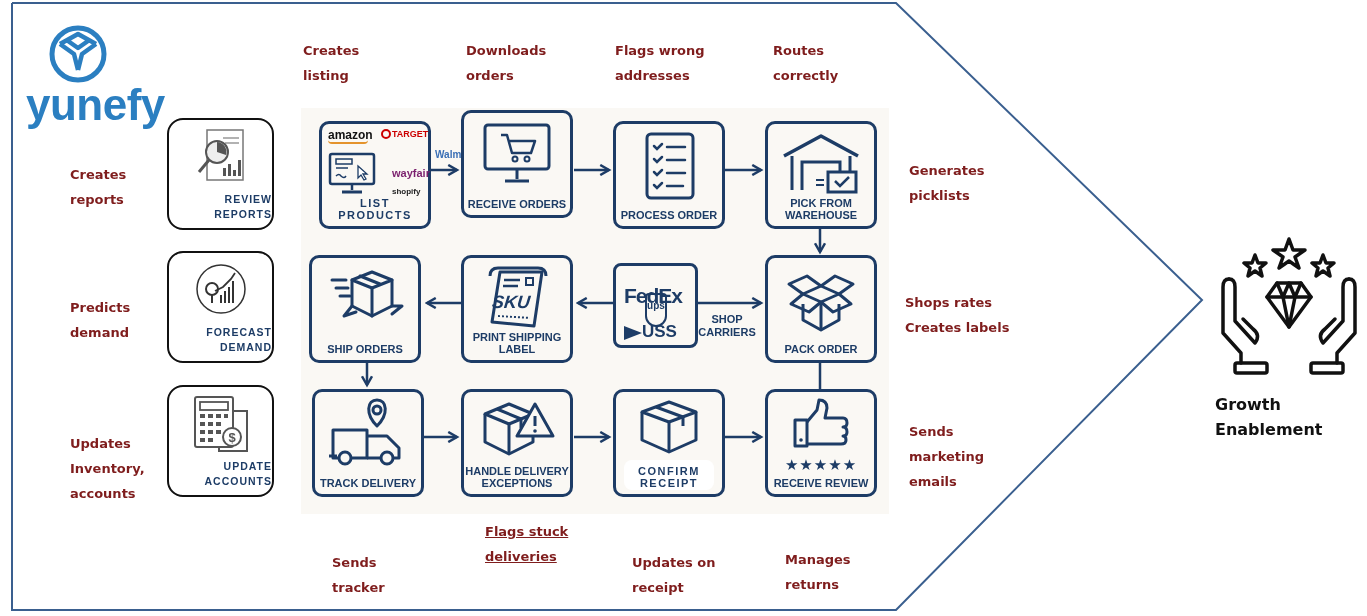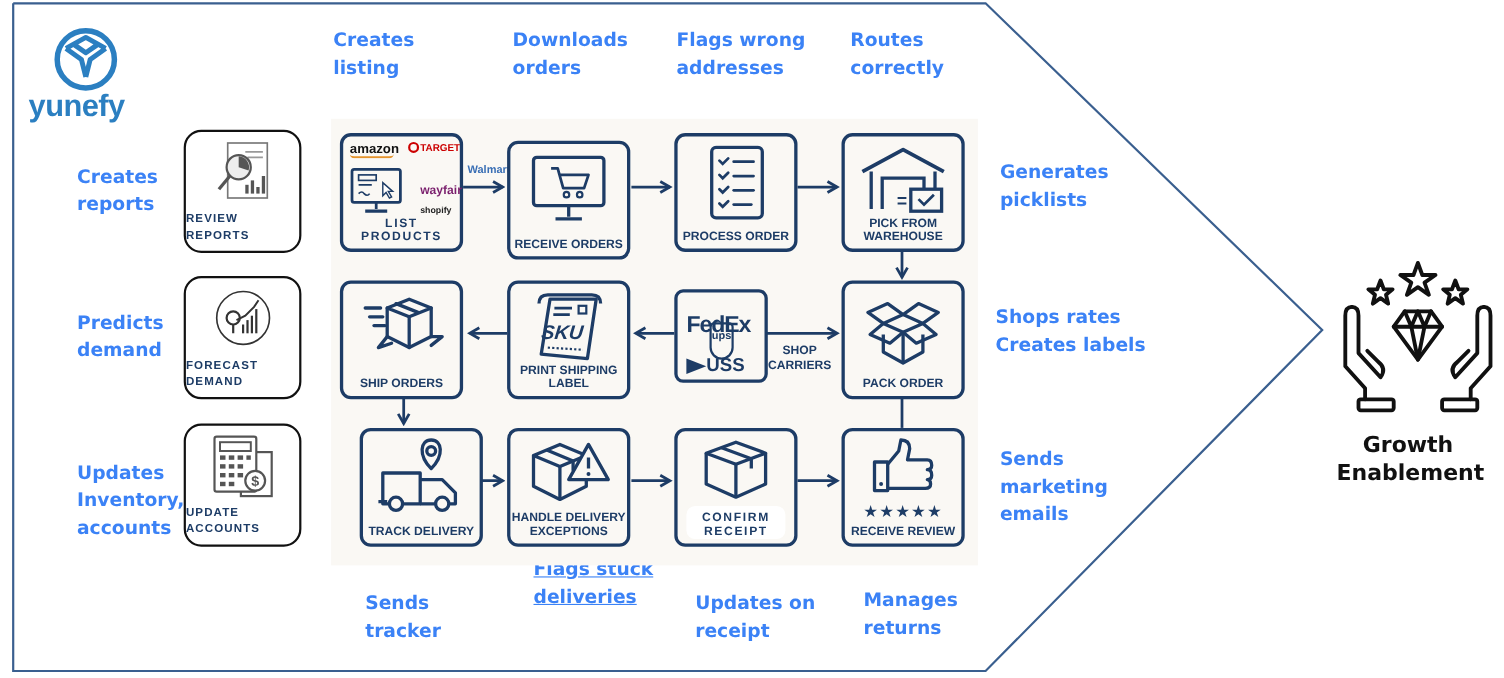--- a/index.html
+++ b/index.html
@@ -1,30 +1,30 @@
 <!DOCTYPE html>
 <html><head>
 <meta charset="utf-8">
 <style>
   * { box-sizing: border-box; margin: 0; padding: 0; }
   body { width: 1367px; height: 616px; background: #ffffff; position: relative; overflow: hidden; font-family: "Liberation Sans", sans-serif; }
   .frame { position: absolute; left: 0; top: 0; width: 1367px; height: 616px; }
   .abs { position: absolute; }
-  .lbl { font-family: "DejaVu Sans", sans-serif; font-weight: bold; font-size: 17px; line-height: 25px; color: #3b82f6; white-space: pre-line; }
-  .logo-text { font-family: "Liberation Sans", sans-serif; font-weight: bold; font-size: 28px; color: #2b7fc1; letter-spacing: -0.5px; }
+  .lbl { font-family: "DejaVu Sans", sans-serif; font-weight: bold; font-size: 13px; line-height: 25px; color: #7f1d1d; white-space: pre-line; margin-top: 13px; }
+  .logo-text { font-family: "Liberation Sans", sans-serif; font-weight: bold; font-size: 44px; color: #2b7fc1; letter-spacing: -0.5px; }
   .panel { position: absolute; left: 301px; top: 108px; width: 588px; height: 406px; background: #faf8f4; }
   .card { position: absolute; width: 112px; height: 108px; border: 3px solid #1d3c66; border-radius: 10px; background: #faf8f4; }
   .card-lbl { position: absolute; left: 0; right: 0; bottom: 5px; text-align: center; font-family: "Liberation Sans", sans-serif; font-weight: bold; font-size: 11px; line-height: 12px; color: #1d3c66; white-space: pre-line; }
   .card svg.ic { position: absolute; left: 50%; transform: translateX(-50%); top: 8px; }
   .side-card { position: absolute; left: 167px; width: 107px; height: 112px; border: 2px solid #111; border-radius: 16px; background: #fff; }
-  .side-lbl { position: absolute; left: 0; right: 0; bottom: 6px; text-align: left; font-family: "Liberation Sans", sans-serif; font-weight: bold; font-size: 10.5px; line-height: 15px; letter-spacing: 1px; color: #1d3c66; white-space: pre-line; }
+  .side-lbl { position: absolute; left: 0; right: 0; bottom: 6px; text-align: right; font-family: "Liberation Sans", sans-serif; font-weight: bold; font-size: 10.5px; line-height: 15px; letter-spacing: 1px; color: #1d3c66; white-space: pre-line; }
   .side-card svg { position: absolute; left: 50%; transform: translateX(-50%); top: 8px; }
   .carrier-box { position: absolute; left: 613px; top: 263px; width: 85px; height: 85px; border: 3px solid #1d3c66; border-radius: 8px; background: #faf8f4; }
   .shop-lbl { position: absolute; left: 697px; top: 313px; width: 60px; text-align: center; font-family: "Liberation Sans", sans-serif; font-weight: bold; font-size: 11px; line-height: 13px; color: #1d3c66; white-space: pre-line; }
-  .growth-lbl { position: absolute; left: 1215px; top: 392px; width: 130px; text-align: center; font-family: "DejaVu Sans", sans-serif; font-weight: bold; font-size: 20px; line-height: 25px; color: #111; white-space: pre-line; }
+  .growth-lbl { position: absolute; left: 1215px; top: 392px; width: 130px; text-align: left; font-family: "DejaVu Sans", sans-serif; font-weight: bold; font-size: 16px; line-height: 25px; color: #111; white-space: pre-line; }
   .mkt { font-family: "Liberation Sans", sans-serif; font-weight: bold; }
 </style>
 </head>
 <body>
 
 <svg class="frame" width="1367" height="616" viewBox="0 0 1367 616">
   <polyline points="12,3 896,3 1202,300 896,610 12,610 12,3" fill="none" stroke="#3a5f8f" stroke-width="2"></polyline>
 </svg>
 
 <div class="abs" style="left:26px;top:22px;width:110px;height:100px;">
@@ -142,21 +142,21 @@
     <line x1="613" y1="303" x2="578" y2="303" marker-end="url(#ah)"></line>
     <line x1="461" y1="303" x2="427" y2="303" marker-end="url(#ah)"></line>
     <line x1="367" y1="362" x2="367" y2="385" marker-end="url(#ah)"></line>
     <line x1="421" y1="437" x2="457" y2="437" marker-end="url(#ah)"></line>
     <line x1="574" y1="437" x2="609" y2="437" marker-end="url(#ah)"></line>
     <line x1="725" y1="437" x2="761" y2="437" marker-end="url(#ah)"></line>
     <line x1="820" y1="361" x2="820" y2="389"></line>
   </g>
 </svg>
 
-<div class="card" style="left:309px;top:121px;">
+<div class="card" style="left:319px;top:121px;">
   <div class="abs" style="left:4px;top:4px;width:100px;height:76px;">
     <span class="mkt abs" style="left:2px;top:0;font-size:12px;color:#111;">amazon</span>
     <span class="mkt abs" style="left:2px;top:12px;width:40px;height:4px;border-bottom:2px solid #e4932c;border-radius:0 0 20px 20px;"></span>
     <span class="abs" style="left:55px;top:1px;width:10px;height:10px;border:2.5px solid #cc0000;border-radius:50%;"></span>
     <span class="mkt abs" style="left:66px;top:1px;font-size:9px;color:#cc0000;">TARGET</span>
     <span class="mkt abs" style="left:67px;top:21px;font-size:10px;color:#3a6fb5;margin-left:42px;">Walmart</span>
     <span class="mkt abs" style="left:66px;top:39px;font-size:11px;color:#7a1f6d;">wayfair</span>
     <span class="mkt abs" style="left:66px;top:59px;font-size:8px;color:#222;">shopify</span>
     <svg class="abs" style="left:2px;top:24px;" width="52" height="46" viewBox="0 0 52 46">
       <rect x="2" y="2" width="44" height="30" rx="2" fill="none" stroke="#1d3c66" stroke-width="2.5"></rect>
@@ -164,21 +164,21 @@
       <line x1="8" y1="16" x2="20" y2="16" stroke="#1d3c66" stroke-width="1.5"></line>
       <path d="M8,24 q3,-3 5,0 q3,3 5,0" fill="none" stroke="#1d3c66" stroke-width="1.5"></path>
       <path d="M30,14 L30,26 L33,23 L36,28 L38,27 L35,22 L39,22 Z" fill="#fff" stroke="#1d3c66" stroke-width="1.3"></path>
       <line x1="24" y1="32" x2="24" y2="38" stroke="#1d3c66" stroke-width="2.5"></line>
       <line x1="14" y1="40" x2="34" y2="40" stroke="#1d3c66" stroke-width="3"></line>
     </svg>
   </div>
   <div class="card-lbl" style="letter-spacing:1.5px;text-align:center;">LIST PRODUCTS</div>
 </div>
 
-<div class="card" style="left:461px;top:128px;">
+<div class="card" style="left:461px;top:110px;">
   <svg class="ic" width="76" height="72" viewBox="0 0 76 72">
     <rect x="6" y="4" width="64" height="44" rx="3" fill="none" stroke="#1d3c66" stroke-width="3"></rect>
     <path d="M22,14 L28,14 L33,32 L52,32 L56,20 L30,20" fill="none" stroke="#1d3c66" stroke-width="2.5" stroke-linejoin="round"></path>
     <circle cx="36" cy="38" r="2.5" fill="none" stroke="#1d3c66" stroke-width="2"></circle>
     <circle cx="48" cy="38" r="2.5" fill="none" stroke="#1d3c66" stroke-width="2"></circle>
     <line x1="38" y1="48" x2="38" y2="58" stroke="#1d3c66" stroke-width="3"></line>
     <line x1="26" y1="60" x2="50" y2="60" stroke="#1d3c66" stroke-width="3"></line>
   </svg>
   <div class="card-lbl">RECEIVE ORDERS</div>
 </div>
@@ -263,21 +263,21 @@
       <path d="M30,14 L30,40 L50,50 L70,40 L70,14"></path>
       <line x1="50" y1="22" x2="50" y2="50"></line>
       <path d="M38,10 L58,18"></path>
       <path d="M30,40 L22,50 L34,46"></path>
       <path d="M70,40 L80,40 L70,48"></path>
     </g>
   </svg>
   <div class="card-lbl">SHIP ORDERS</div>
 </div>
 
-<div class="card" style="left:327px;top:389px;padding-left:43px;">
+<div class="card" style="left:312px;top:389px;padding-left:43px;">
   <svg class="ic" style="top:4px;" width="86" height="72" viewBox="0 0 86 72">
     <g fill="none" stroke="#1d3c66" stroke-width="3" stroke-linejoin="round">
       <path d="M52,30 C40,18 42,4 52,4 C62,4 64,18 52,30 Z"></path>
       <circle cx="52" cy="14" r="4"></circle>
       <path d="M8,34 L42,34 L42,62 L8,62 Z"></path>
       <path d="M42,40 L62,40 L74,52 L74,62 L42,62"></path>
       <path d="M4,60 L12,60"></path>
     </g>
     <circle cx="20" cy="62" r="6" fill="#faf8f4" stroke="#1d3c66" stroke-width="3"></circle>
     <circle cx="62" cy="62" r="6" fill="#faf8f4" stroke="#1d3c66" stroke-width="3"></circle>

